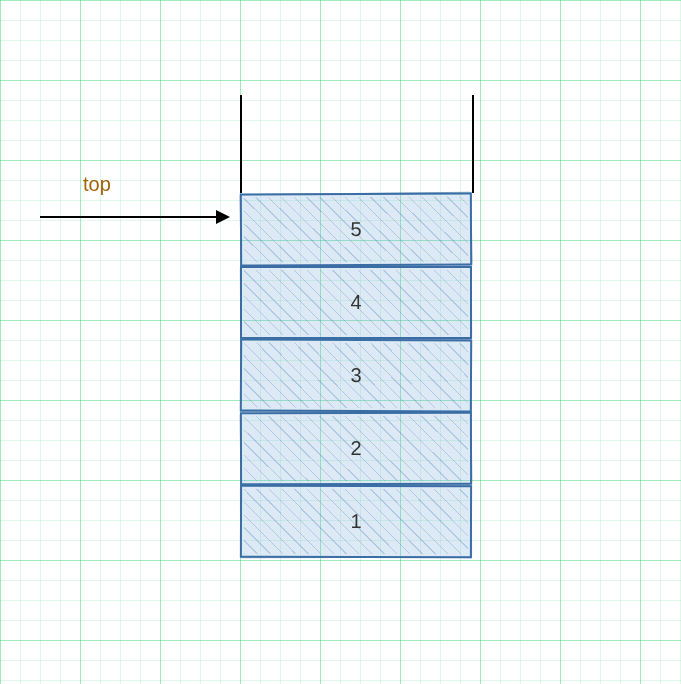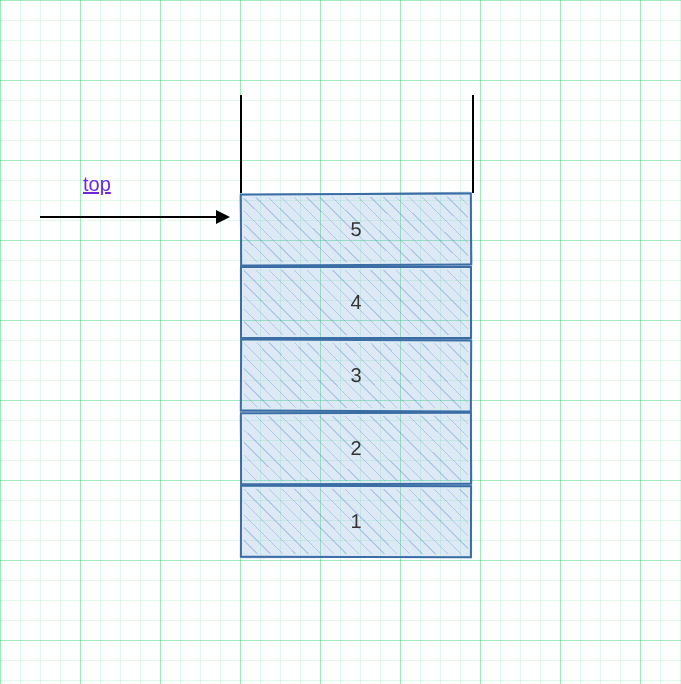--- a/index.html
+++ b/index.html
@@ -71,22 +71,21 @@
     inset: -2px;
     border: 1px solid rgba(59,110,165,0.5);
     border-radius: 2px;
     transform: rotate(-0.3deg);
     pointer-events: none;
   }
 
   .top-label {
     position: absolute;
     font-size: 20px;
-    color: #6d28d9;
-    text-decoration: underline;
+    color: #a16207;
   }
 
   .arrow {
     position: absolute;
     height: 0;
   }
   .arrow-line {
     position: absolute;
     top: 0;
     left: 0;

